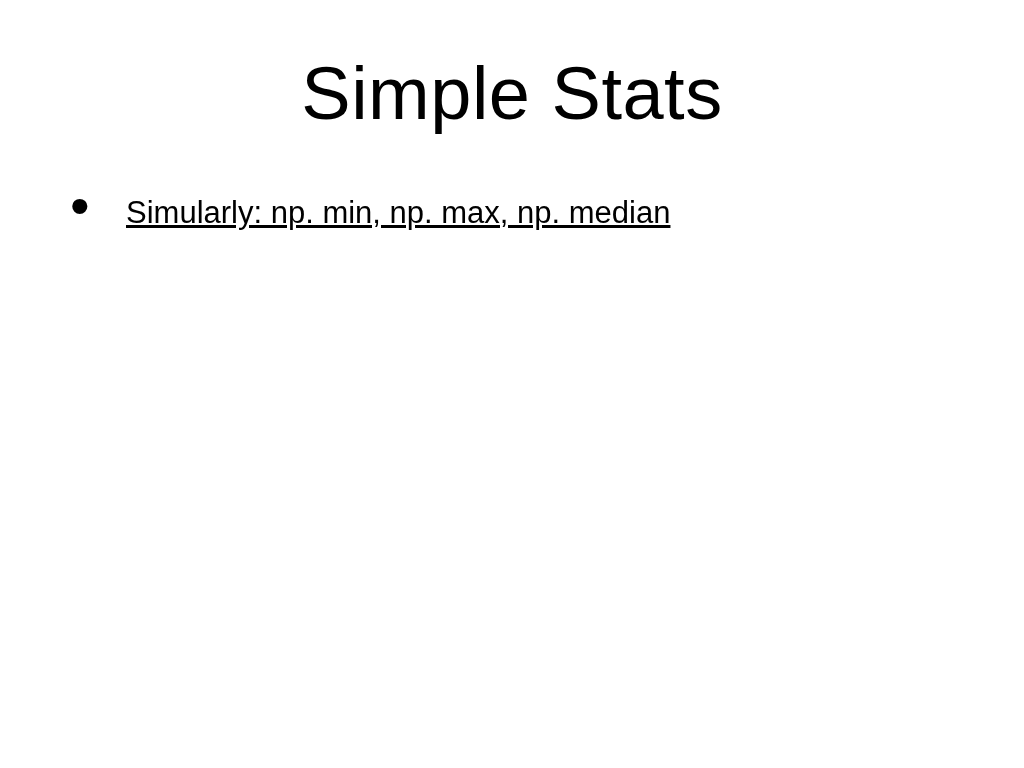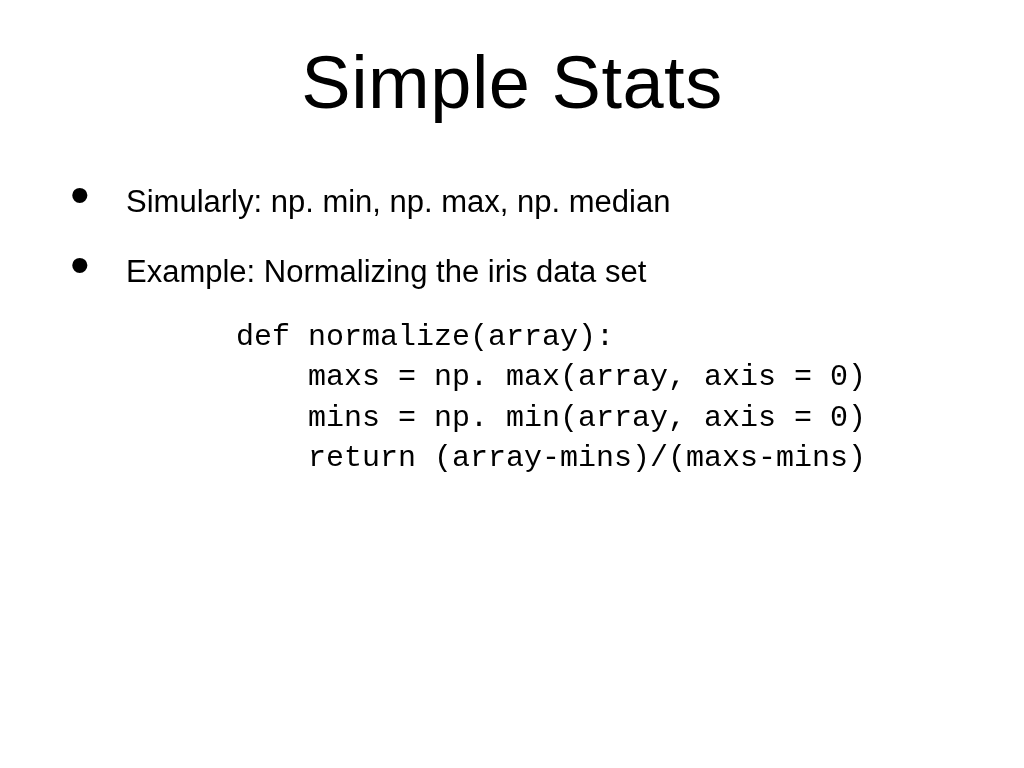--- a/index.html
+++ b/index.html
@@ -15,27 +15,28 @@
     width: 1024px;
     height: 768px;
     position: relative;
     box-sizing: border-box;
   }
   .title {
     text-align: center;
     font-size: 74px;
     font-weight: 400;
     margin: 0;
-    padding-top: 40px;
+    padding-top: 51px;
     letter-spacing: 0.5px;
   }
   ul.outer {
     list-style: none;
     margin: 56px 0 16px 0;
     padding: 0 60px 0 70px;
+    text-decoration: underline;
   }
   ul.outer > li {
     position: relative;
     padding-left: 56px;
     font-size: 31px;
     line-height: 1.35;
     margin-bottom: 28px;
   }
   ul.outer > li::before {
     content: "•";
@@ -75,21 +76,14 @@
 </head>
 <body>
 
 <div class="slide">
   <h1 class="title">Simple Stats</h1>
 
   <ul class="outer">
     <li>
       <span>Simularly: np. min, np. max, np. median</span>
     </li>
-    <li>
-      <span>Example: Normalizing the iris data set</span>
-      <pre class="code">def normalize(array):
-    maxs = np. max(array, axis = 0)
-    mins = np. min(array, axis = 0)
-    return (array-mins)/(maxs-mins)</pre>
-    </li>
   </ul>
 </div>
 
 </body></html>

